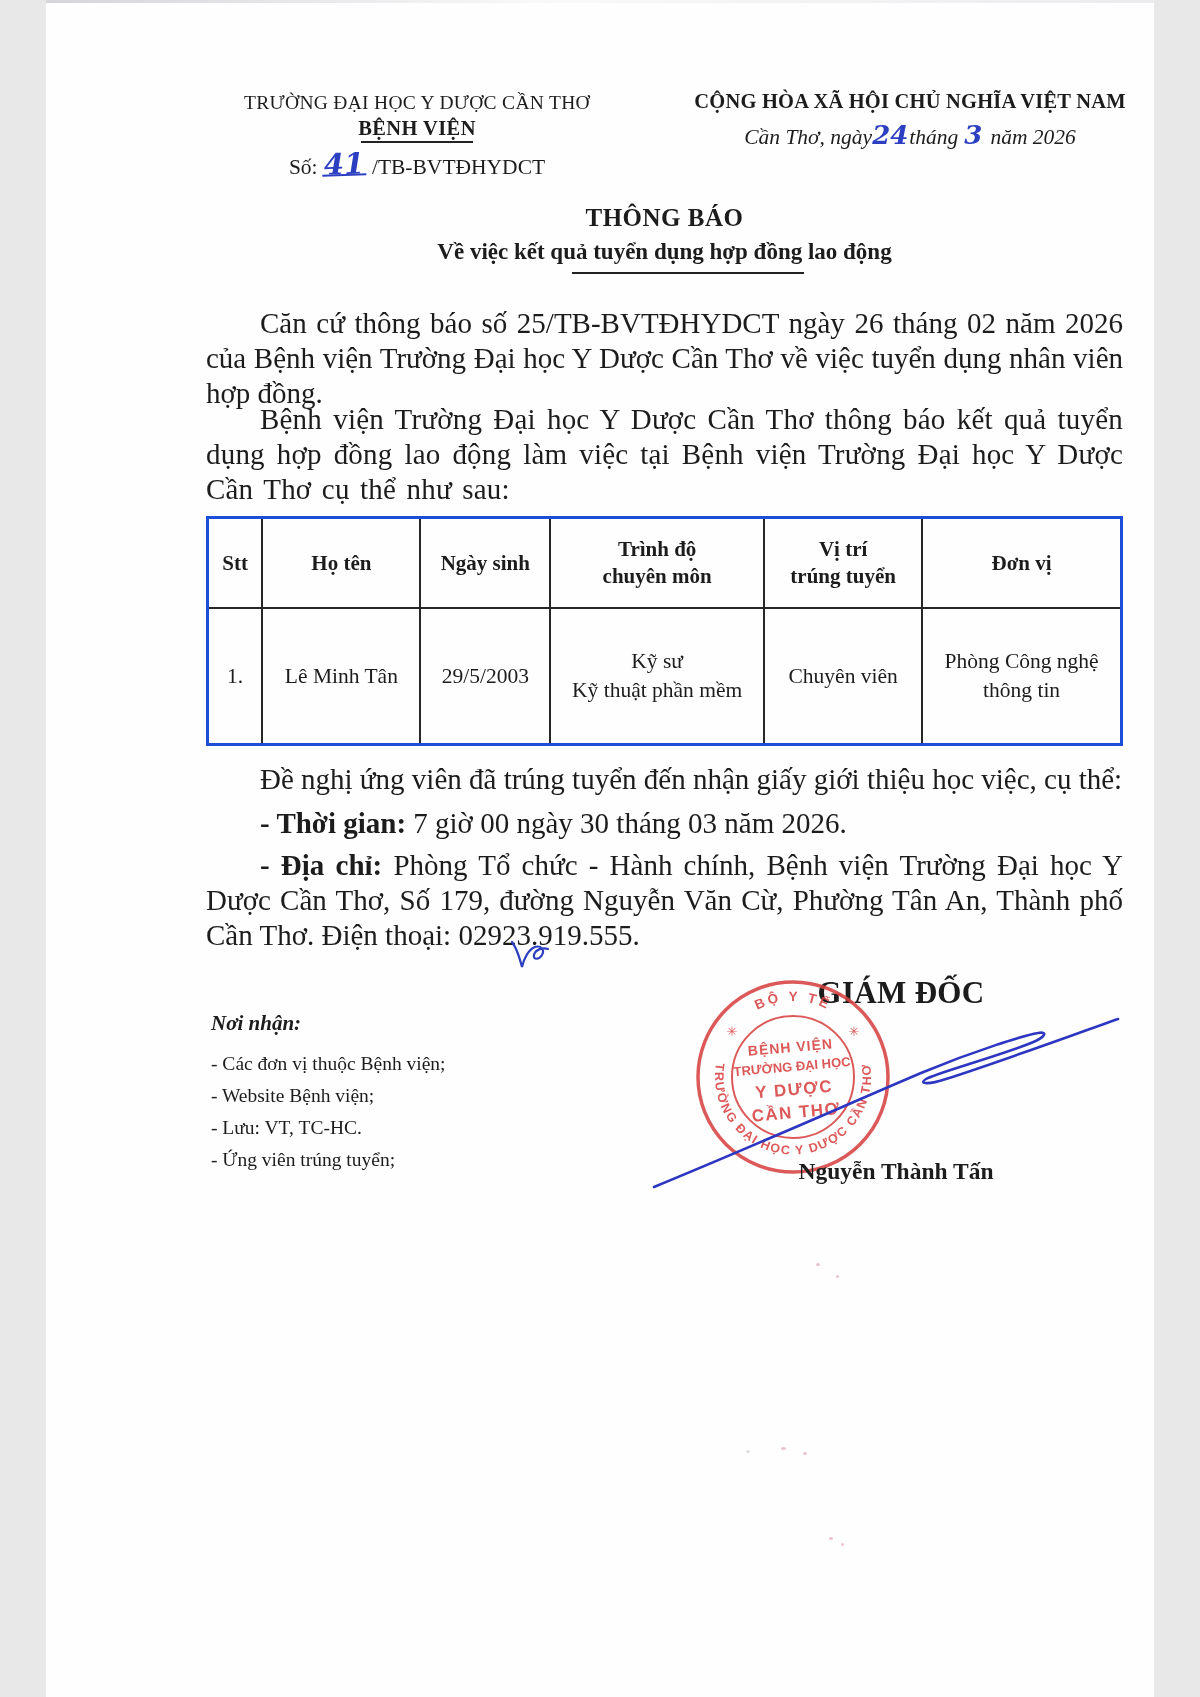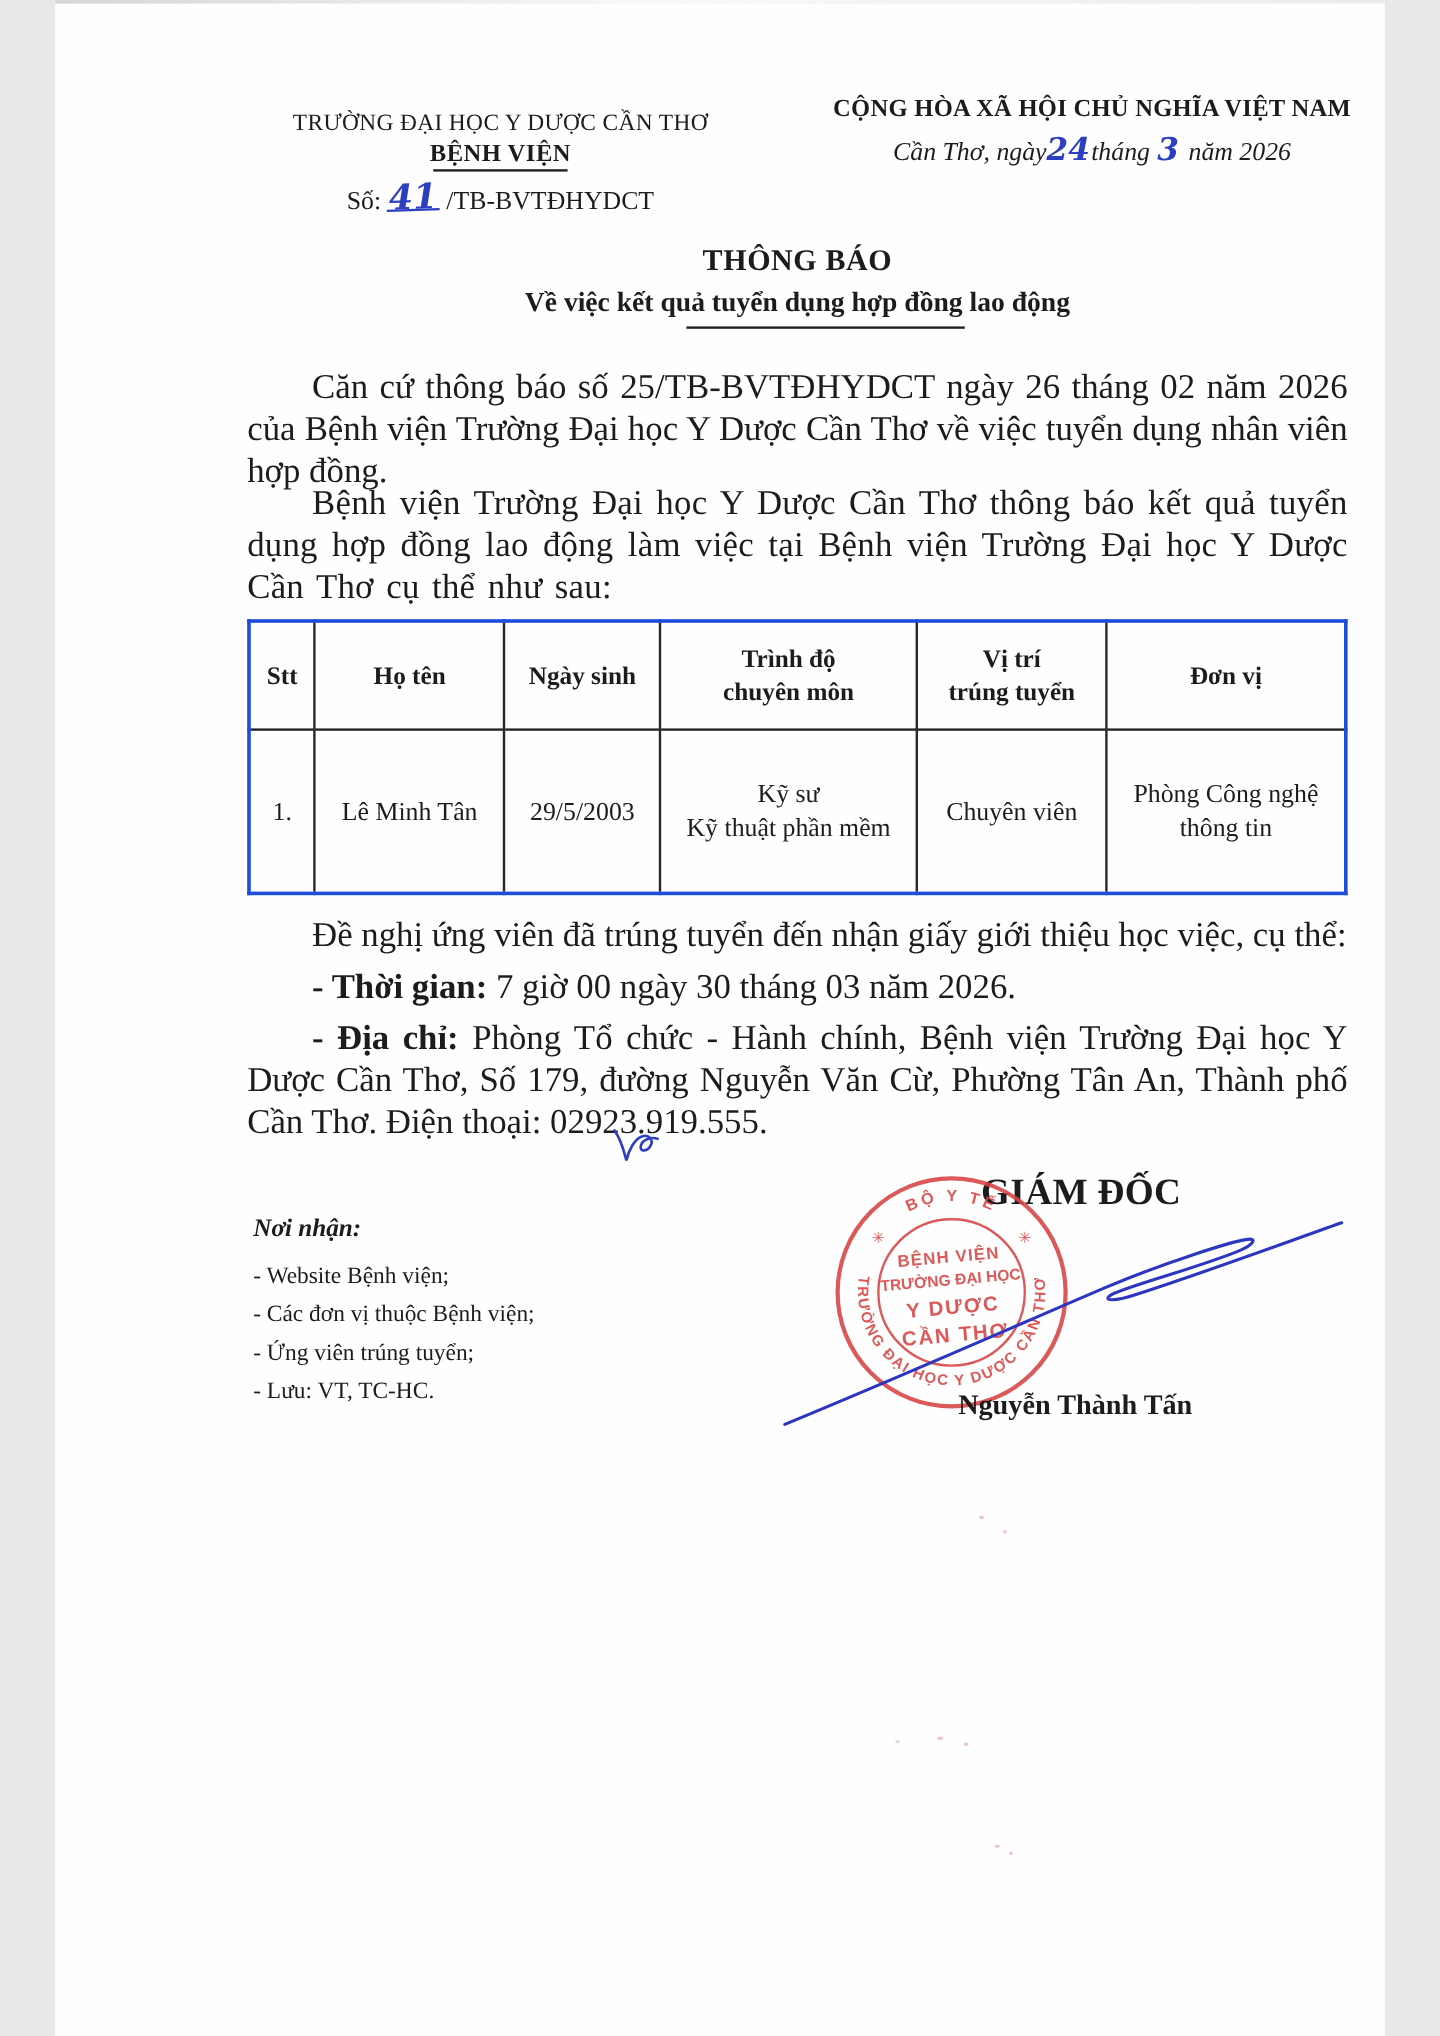--- a/index.html
+++ b/index.html
@@ -14,21 +14,21 @@
     background:linear-gradient(90deg,rgba(110,110,125,.28),rgba(200,200,210,.10) 45%,rgba(150,150,165,.18));}
   
   .header-left{position:absolute;left:148px;top:92px;width:446px;text-align:center;}
   .org-line1{font-size:19.5px;letter-spacing:.3px;}
   .org-line2{font-size:20.5px;font-weight:bold;margin-top:3px;letter-spacing:.4px;}
   .org-underline{width:112px;height:0;border-bottom:2.5px solid #222;margin:1px auto 0;}
   .doc-number{font-size:21.5px;margin-top:11px;}
   .hand{color:#2b3fc0;font-style:italic;font-family:"DejaVu Serif",serif;}
   .hand-41{display:inline-block;font-size:29px;font-weight:bold;line-height:20px;
     border-bottom:2.5px solid #2b3fc0;transform:rotate(-2deg);padding:0 2px;margin:0 6px 0 4px;}
-  .header-right{position:absolute;left:618px;top:80px;width:492px;text-align:center;}
+  .header-right{position:absolute;left:618px;top:90px;width:492px;text-align:center;}
   .nat-line1{font-size:20.5px;font-weight:bold;letter-spacing:.2px;}
   .nat-line2{display:inline-block;font-size:22px;font-weight:bold;margin-top:5px;
     border-bottom:2.5px solid #222;padding:0 6px 2px;}
   .place-date{font-size:21.5px;font-style:italic;margin-top:7px;}
   .hand-day{font-size:26px;font-weight:bold;margin:0 1px 0 0;}
   .hand-month{font-size:26px;font-weight:bold;margin:0 8px 0 6px;}
   
   .title-block{position:absolute;left:160px;top:204px;width:917px;text-align:center;}
   .title-main{font-size:25px;font-weight:bold;letter-spacing:.5px;}
   .title-sub{font-size:23px;font-weight:bold;margin-top:7px;}
@@ -142,24 +142,24 @@
     <span>Phòng Tổ chức - Hành chính, Bệnh viện Trường Đại học Y Dược Cần Thơ, Số 179, đường Nguyễn Văn Cừ, Phường Tân An, Thành phố Cần Thơ. Điện thoại: 02923.919.555.</span>
   </div>
 
   <svg class="speck-svg" style="position:absolute;left:462px;top:936px;" width="44" height="40" viewBox="0 0 44 40">
     <path d="M 4 6 C 10 14 12 24 14 31 C 16 22 21 13 27 11 C 33 9 37 14 34 19 C 31 24 25 24 26 19 C 27 14 34 11 40 13" fill="none" stroke="#2b3fc0" stroke-width="2.2" stroke-linecap="round"></path>
   </svg>
 
   <div class="recipients">
     <div class="recipients-label">Nơi nhận:</div>
     <div class="recipients-list">
+      <div>- Các đơn vị thuộc Bệnh viện;</div>
       <div>- Website Bệnh viện;</div>
-      <div>- Các đơn vị thuộc Bệnh viện;</div>
+      <div>- Lưu: VT, TC-HC.</div>
       <div>- Ứng viên trúng tuyển;</div>
-      <div>- Lưu: VT, TC-HC.</div>
     </div>
   </div>
 
   <div class="signer-title">GIÁM ĐỐC</div>
 
   <div class="stamp-box">
     <svg width="202" height="202" viewBox="0 0 202 202" style="opacity:.88;">
       <defs>
         <path id="arcTop" d="M 25 101 A 76 76 0 0 1 177 101"></path>
         <path id="arcBottom" d="M 24 88 A 78 78 0 1 0 178 88"></path>

